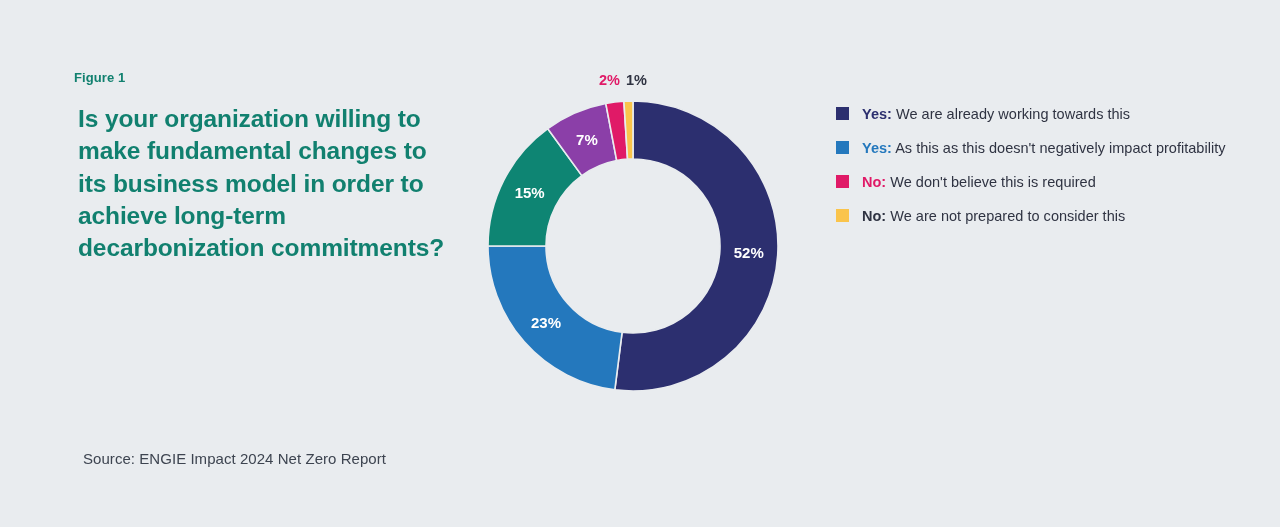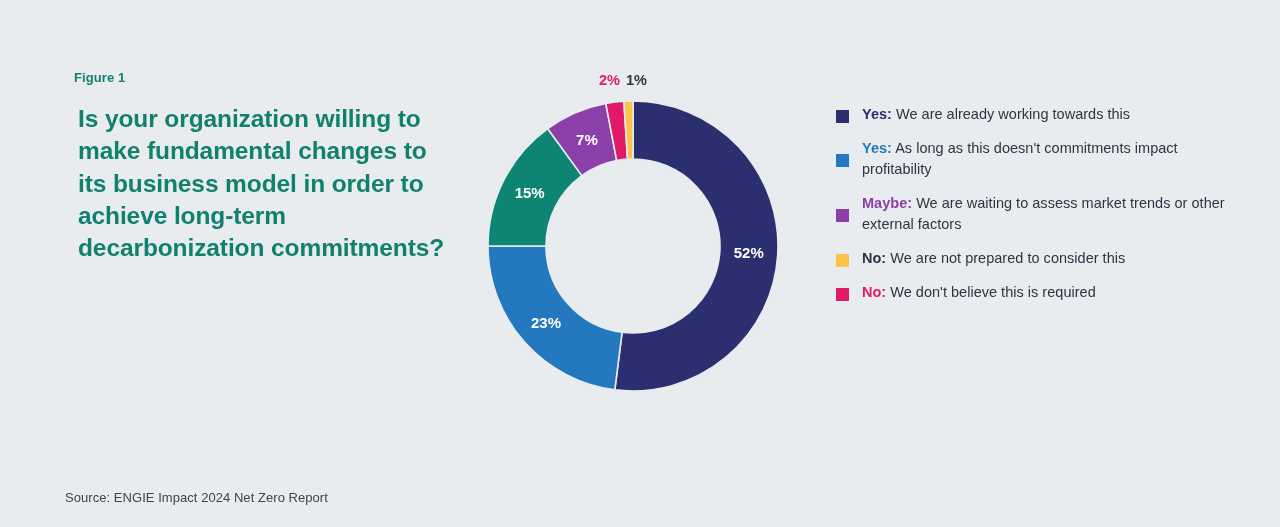--- a/index.html
+++ b/index.html
@@ -39,26 +39,25 @@
     font-size: 24.5px;
     font-weight: bold;
     color: #11806f;
     line-height: 1.32;
     margin: 4px;
     letter-spacing: -0.1px;
   }
 
   .source-note {
     position: absolute;
-    left: 65px;
+    left: 83px;
     top: 450px;
-    font-size: 13px;
+    font-size: 15px;
     color: #3d4450;
     letter-spacing: 0.05px;
-    margin-top: 40px;
   }
 
   
   .chart-area {
     position: absolute;
     left: 478px;
     top: 62px;
     width: 330px;
     height: 340px;
   }
@@ -92,21 +91,21 @@
 
   
   .legend {
     position: absolute;
     left: 836px;
     top: 104px;
     width: 400px;
   }
   .legend-item {
     display: flex;
-    align-items: center;
+    align-items: flex-start;
     margin-bottom: 13px;
   }
   .legend-swatch {
     width: 13px;
     height: 13px;
     flex: 0 0 13px;
     margin-top: 3px;
     margin-right: 13px;
   }
   .legend-text {
@@ -152,29 +151,25 @@
     <div class="callout-label callout-1">1%</div>
   </div>
 
   <div class="legend" id="legend">
       <div class="legend-item">
         <span class="legend-swatch" style="background: rgb(44, 47, 111);"></span>
         <span class="legend-text"><span class="legend-prefix" style="color: rgb(44, 47, 111);">Yes:</span><span> We are already working towards this</span></span>
       </div>
       <div class="legend-item">
         <span class="legend-swatch" style="background: rgb(36, 120, 189);"></span>
-        <span class="legend-text"><span class="legend-prefix" style="color: rgb(36, 120, 189);">Yes:</span><span> As long as this doesn't commitments impact profitability</span></span>
+        <span class="legend-text"><span class="legend-prefix" style="color: rgb(36, 120, 189);">Yes:</span><span> As this as this doesn't negatively impact profitability</span></span>
       </div>
       <div class="legend-item">
-        <span class="legend-swatch" style="background: rgb(139, 63, 168);"></span>
-        <span class="legend-text"><span class="legend-prefix" style="color: rgb(139, 63, 168);">Maybe:</span><span> We are waiting to assess market trends or other external factors</span></span>
+        <span class="legend-swatch" style="background: rgb(224, 26, 103);"></span>
+        <span class="legend-text"><span class="legend-prefix" style="color: rgb(224, 26, 103);">No:</span><span> We don't believe this is required</span></span>
       </div>
       <div class="legend-item">
         <span class="legend-swatch" style="background: rgb(250, 196, 75);"></span>
         <span class="legend-text"><span class="legend-prefix" style="color: rgb(47, 51, 66);">No:</span><span> We are not prepared to consider this</span></span>
-      </div>
-      <div class="legend-item">
-        <span class="legend-swatch" style="background: rgb(224, 26, 103);"></span>
-        <span class="legend-text"><span class="legend-prefix" style="color: rgb(224, 26, 103);">No:</span><span> We don't believe this is required</span></span>
       </div>
     </div>
 
 </div>
 
 </body></html>

